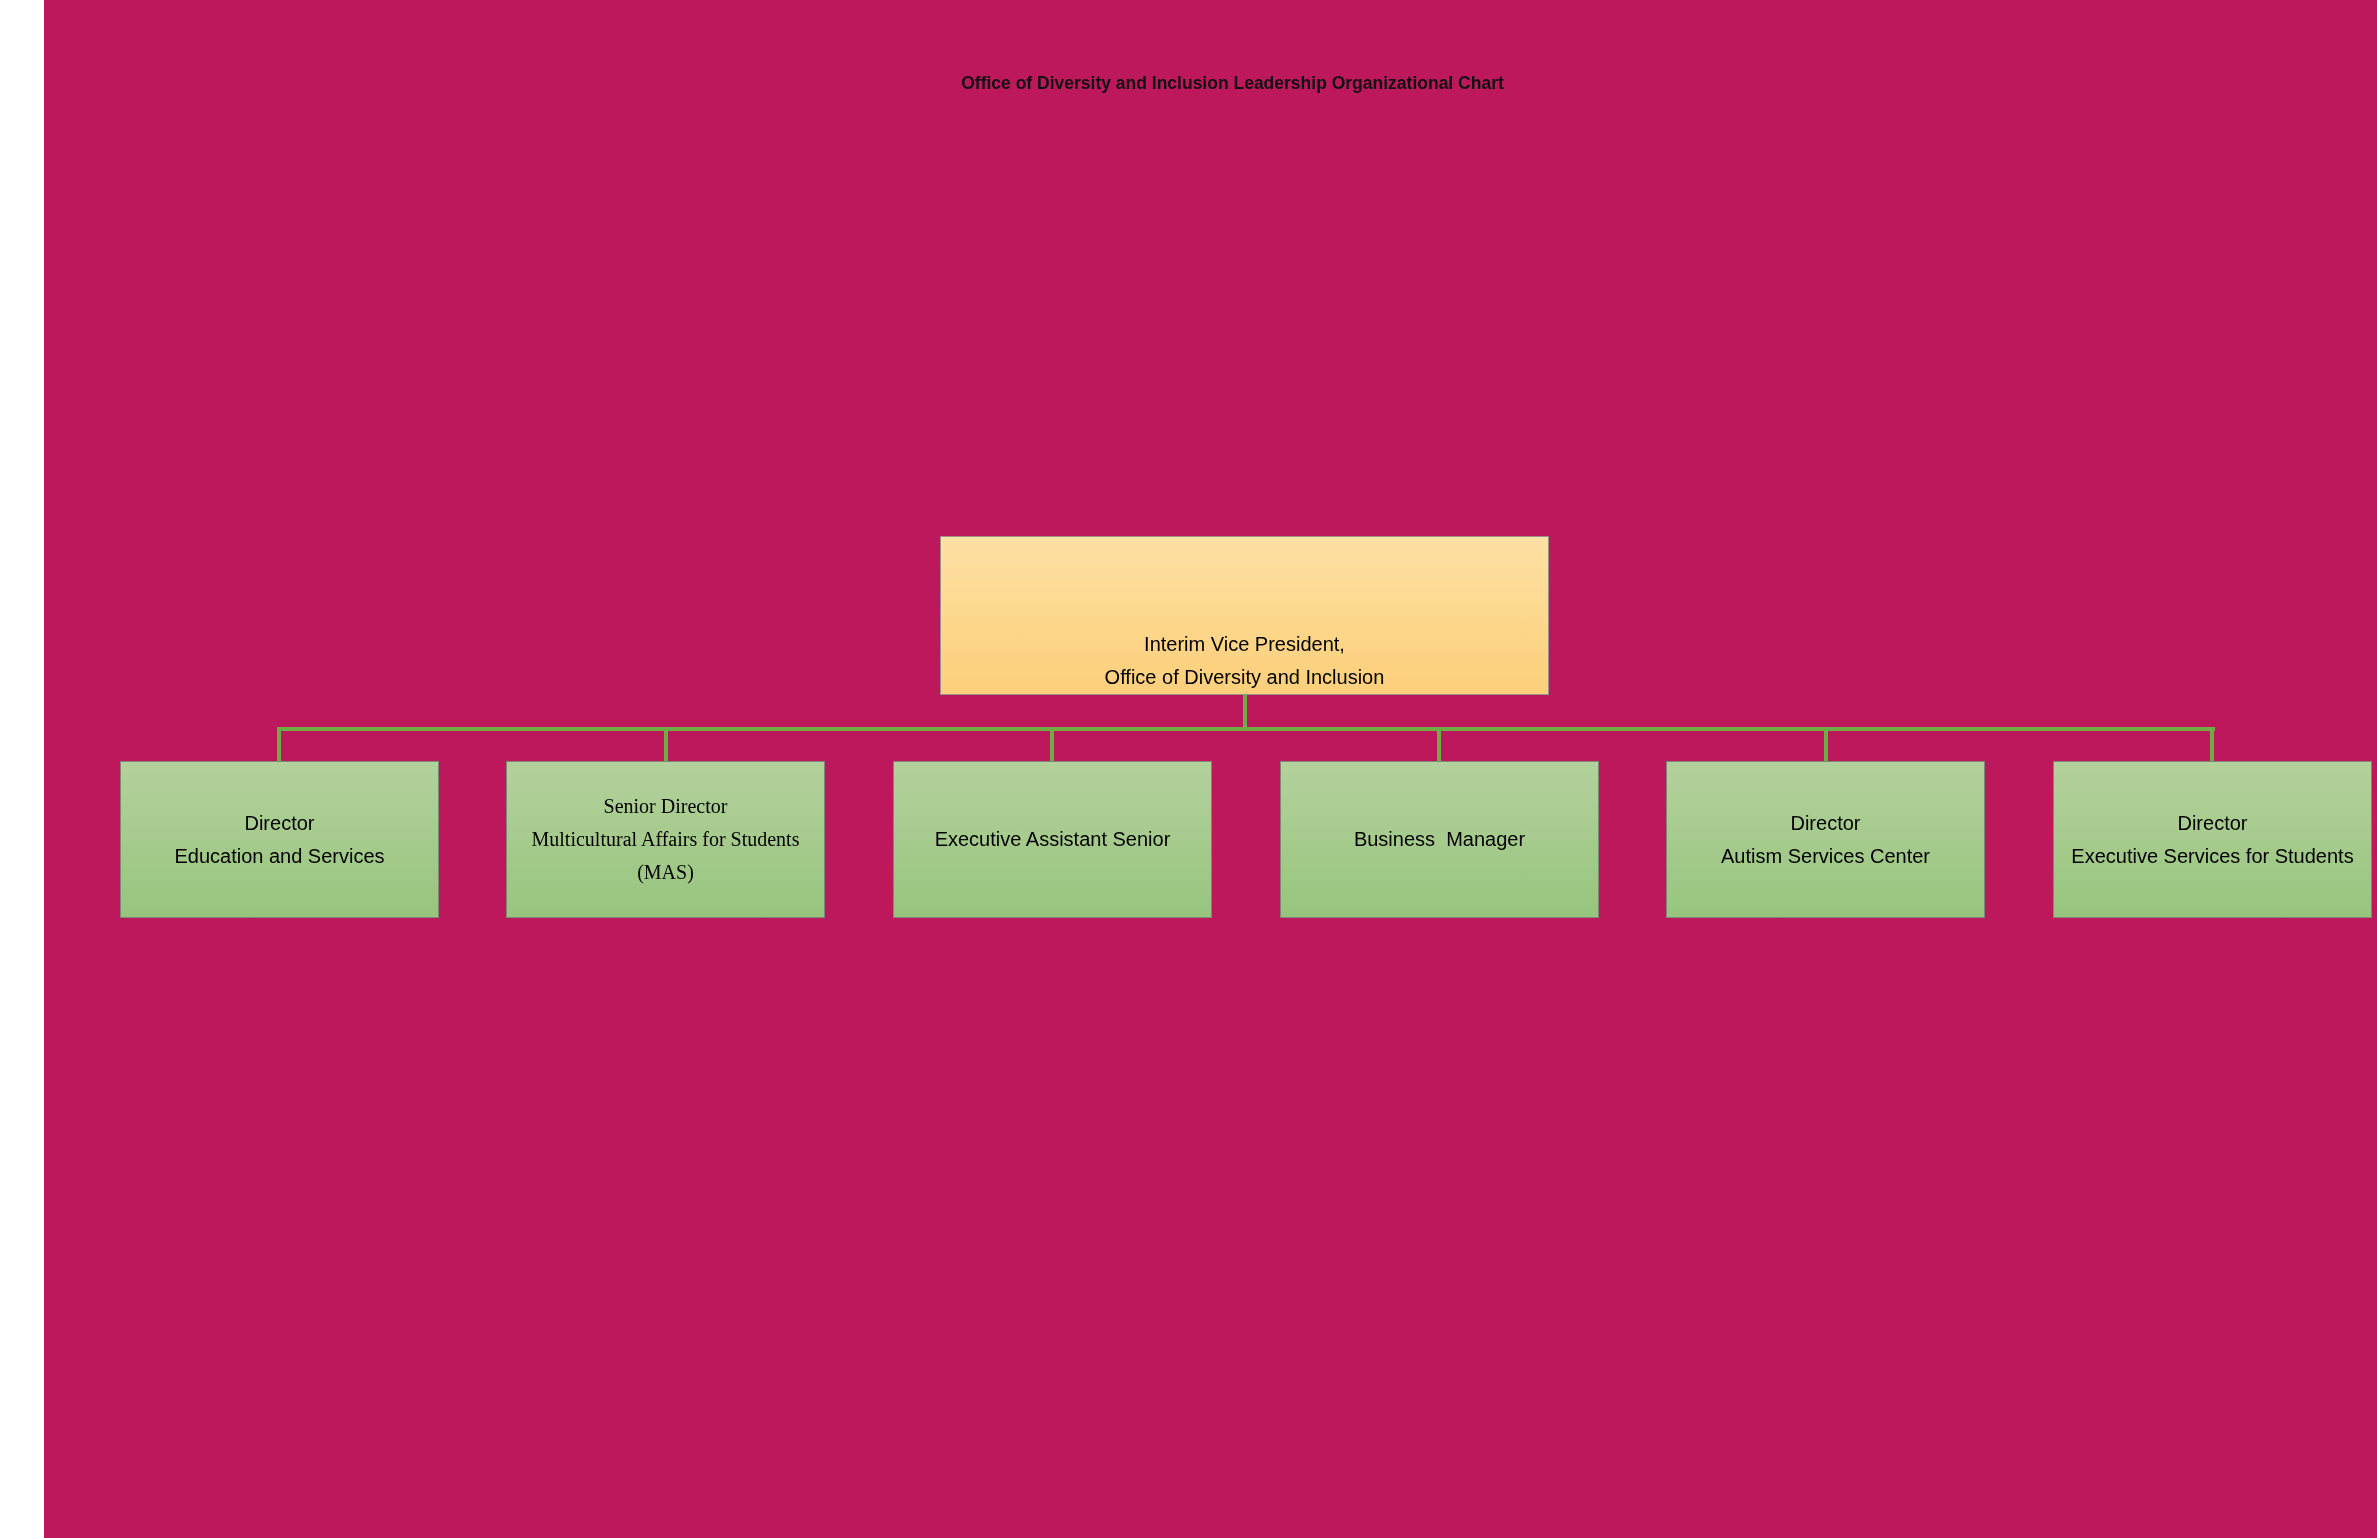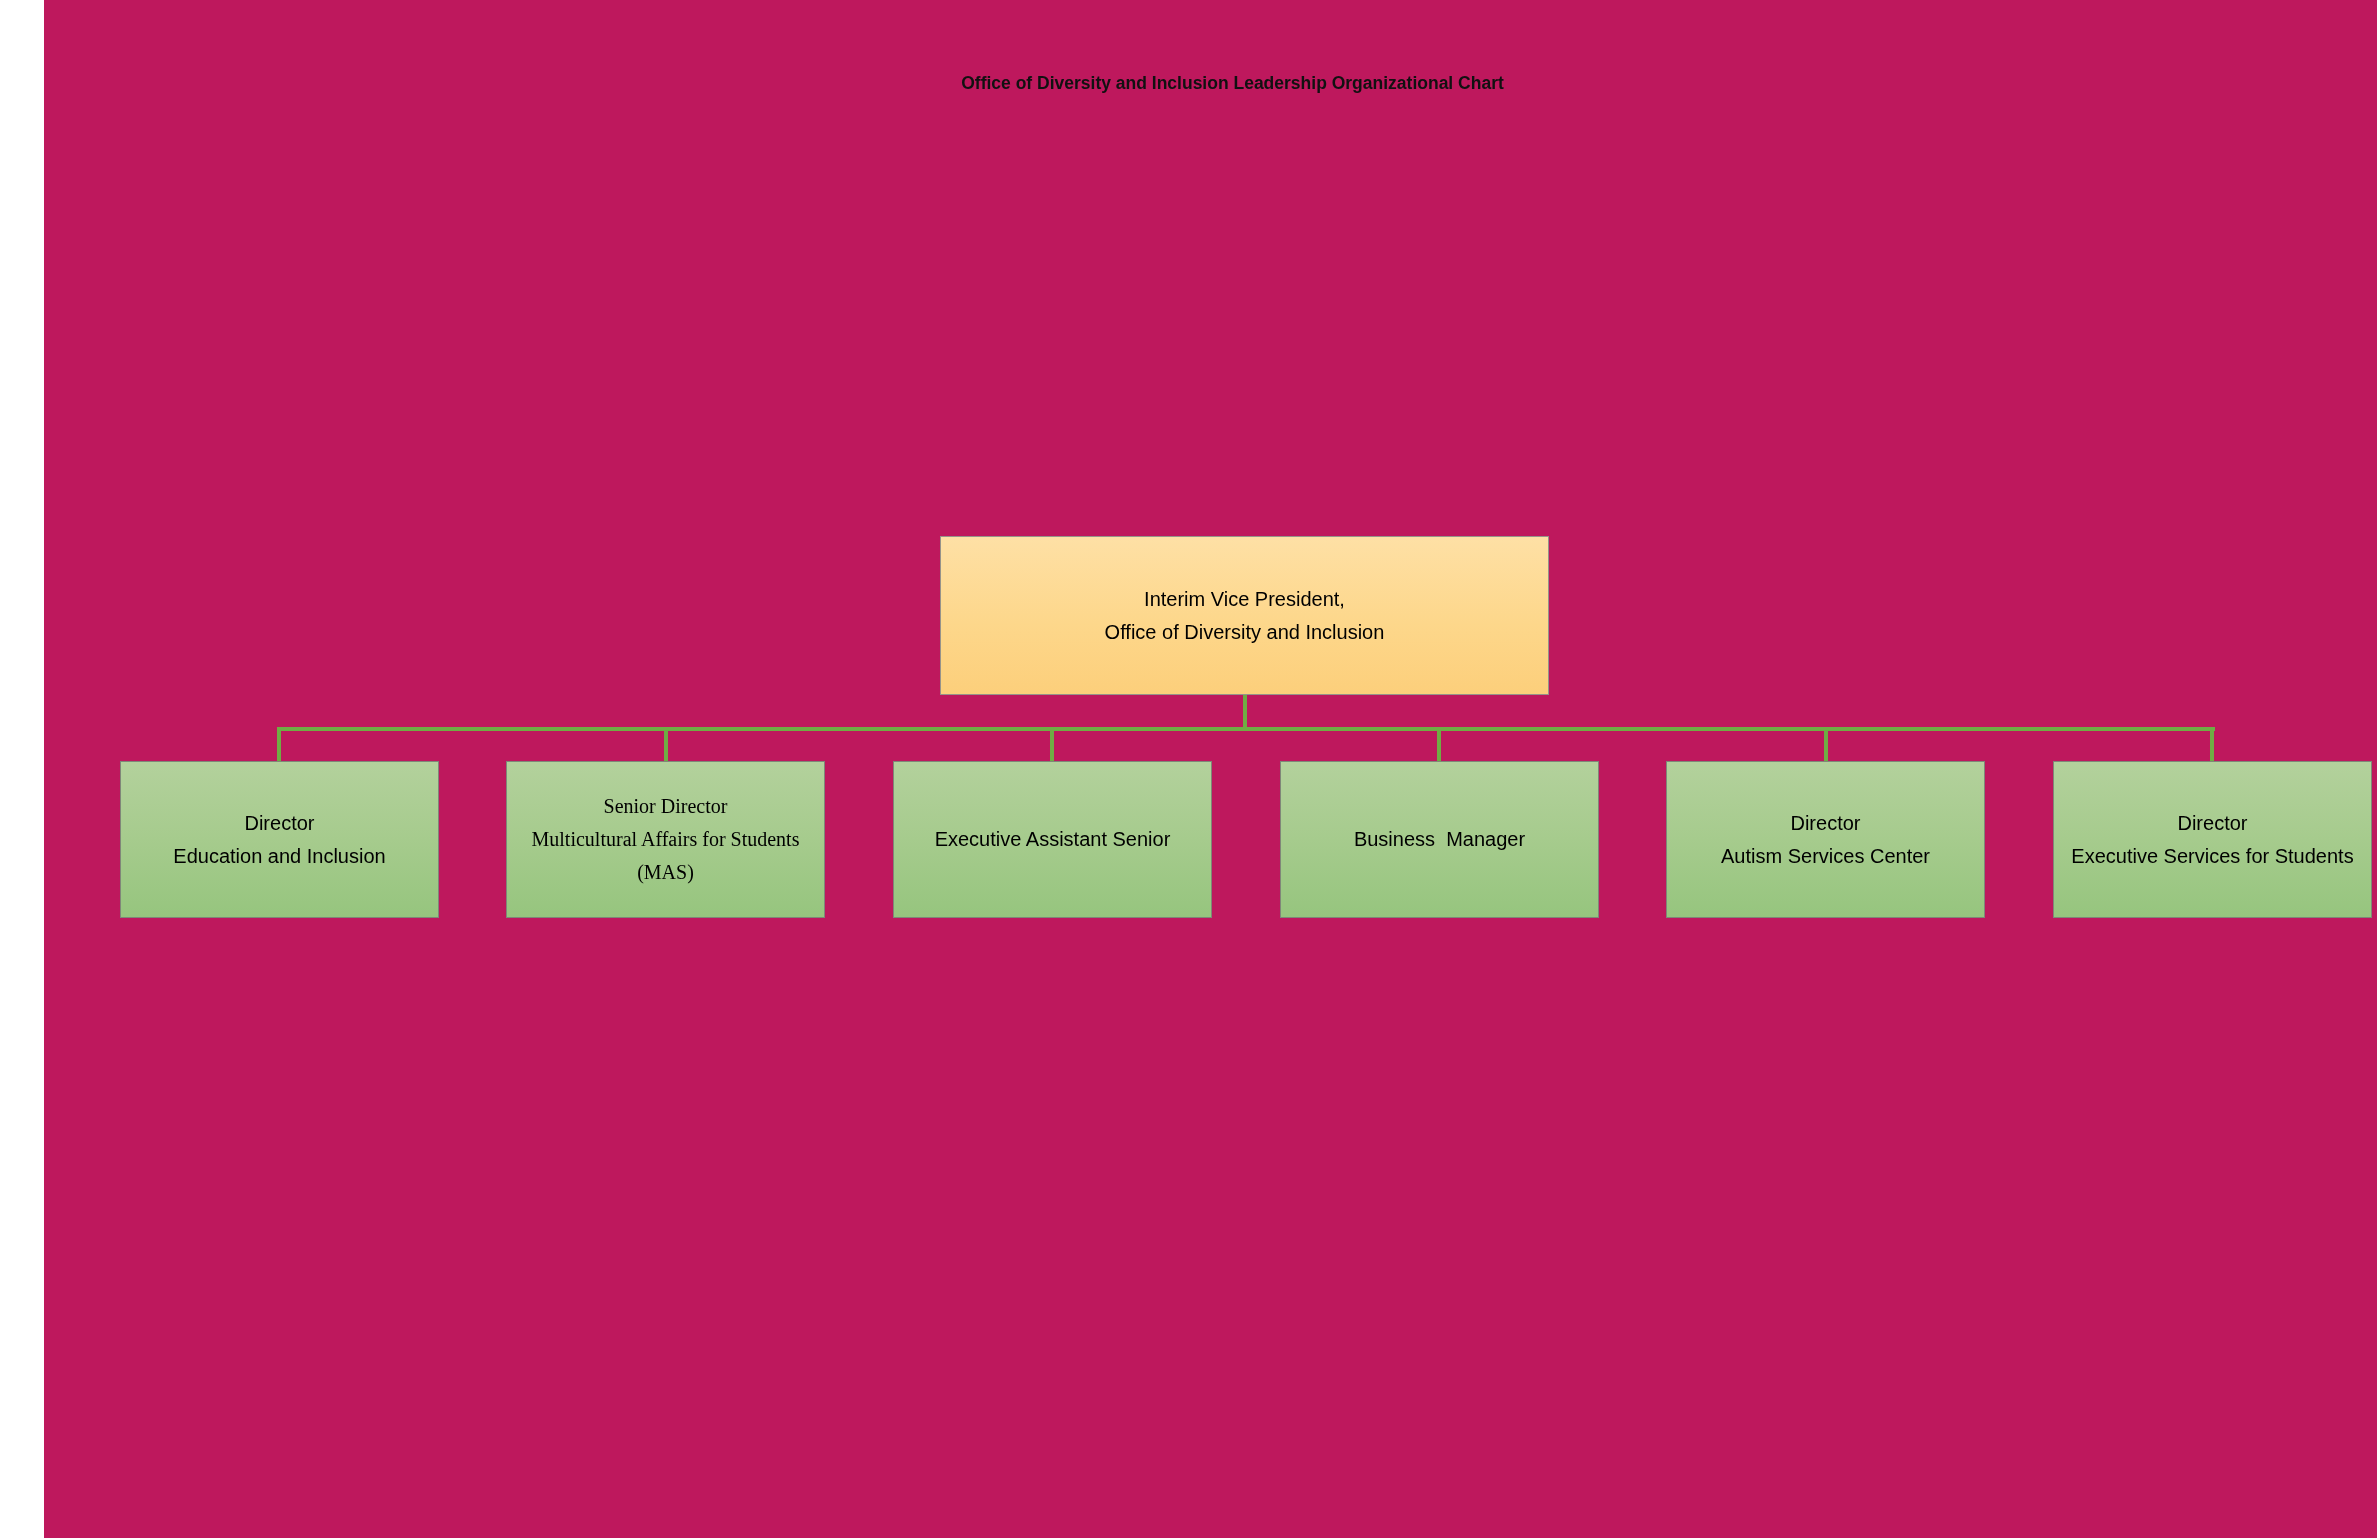--- a/index.html
+++ b/index.html
@@ -39,20 +39,21 @@
     font-size: 20px;
     line-height: 33px;
   }
   .root-node {
     left: 896px;
     top: 536px;
     width: 609px;
     height: 159px;
     border: 1.4px solid #96938a;
     background: linear-gradient(180deg, #fee0a5 0%, #fdd78b 55%, #fccf7b 100%);
+    justify-content: flex-end;
   }
   .child-node {
     top: 761px;
     width: 319px;
     height: 157px;
     border: 1.4px solid #7f8778;
     background: linear-gradient(180deg, #b3d19c 0%, #a6cb8d 50%, #96c57e 100%);
   }
   .n1 { left: 76px; }
   .n2 { left: 462px; font-family: Liberation Serif, serif; }
@@ -91,21 +92,21 @@
   <div class="conn conn-stub c5"></div>
   <div class="conn conn-stub c6"></div>
 
   <div class="node root-node">
     <div class="tline">Interim Vice President,</div>
     <div class="tline">Office of Diversity and Inclusion</div>
   </div>
 
   <div class="node child-node n1">
     <div class="tline">Director</div>
-    <div class="tline">Education and Inclusion</div>
+    <div class="tline">Education and Services</div>
   </div>
 
   <div class="node child-node n2">
     <div class="tline">Senior Director</div>
     <div class="tline">Multicultural Affairs for Students</div>
     <div class="tline">(MAS)</div>
   </div>
 
   <div class="node child-node n4">
     <div class="tline">Business  Manager</div>

